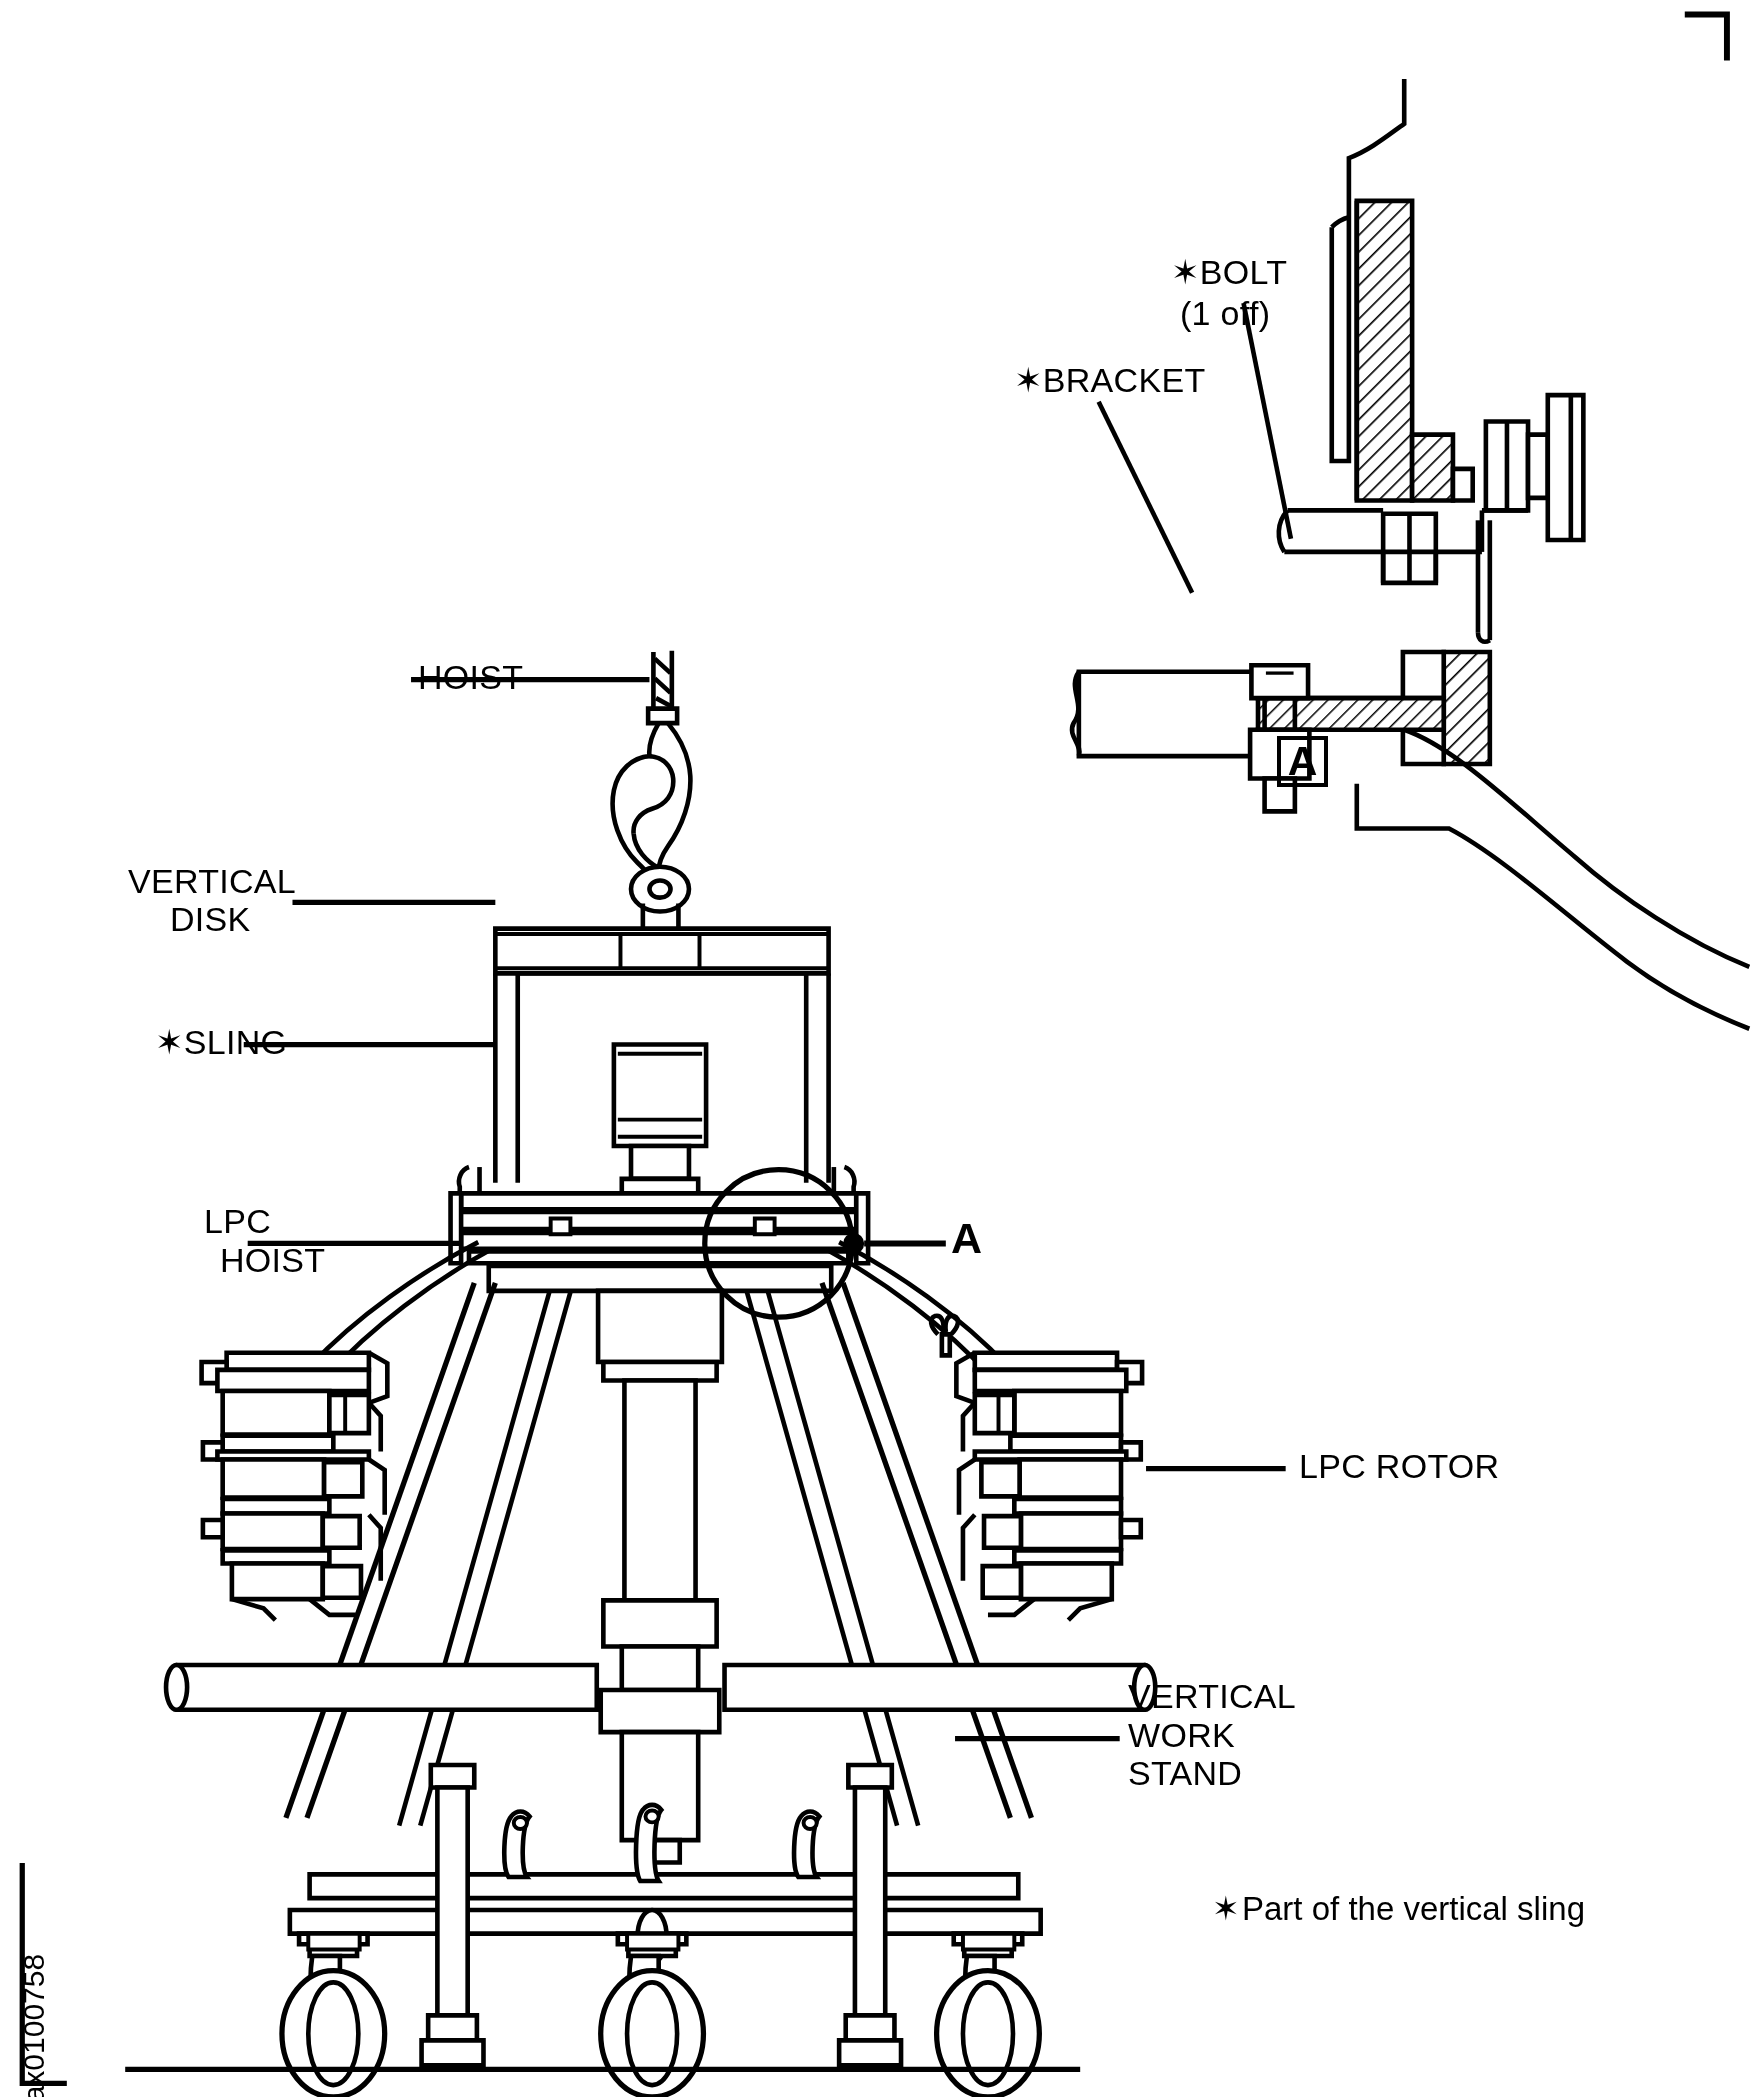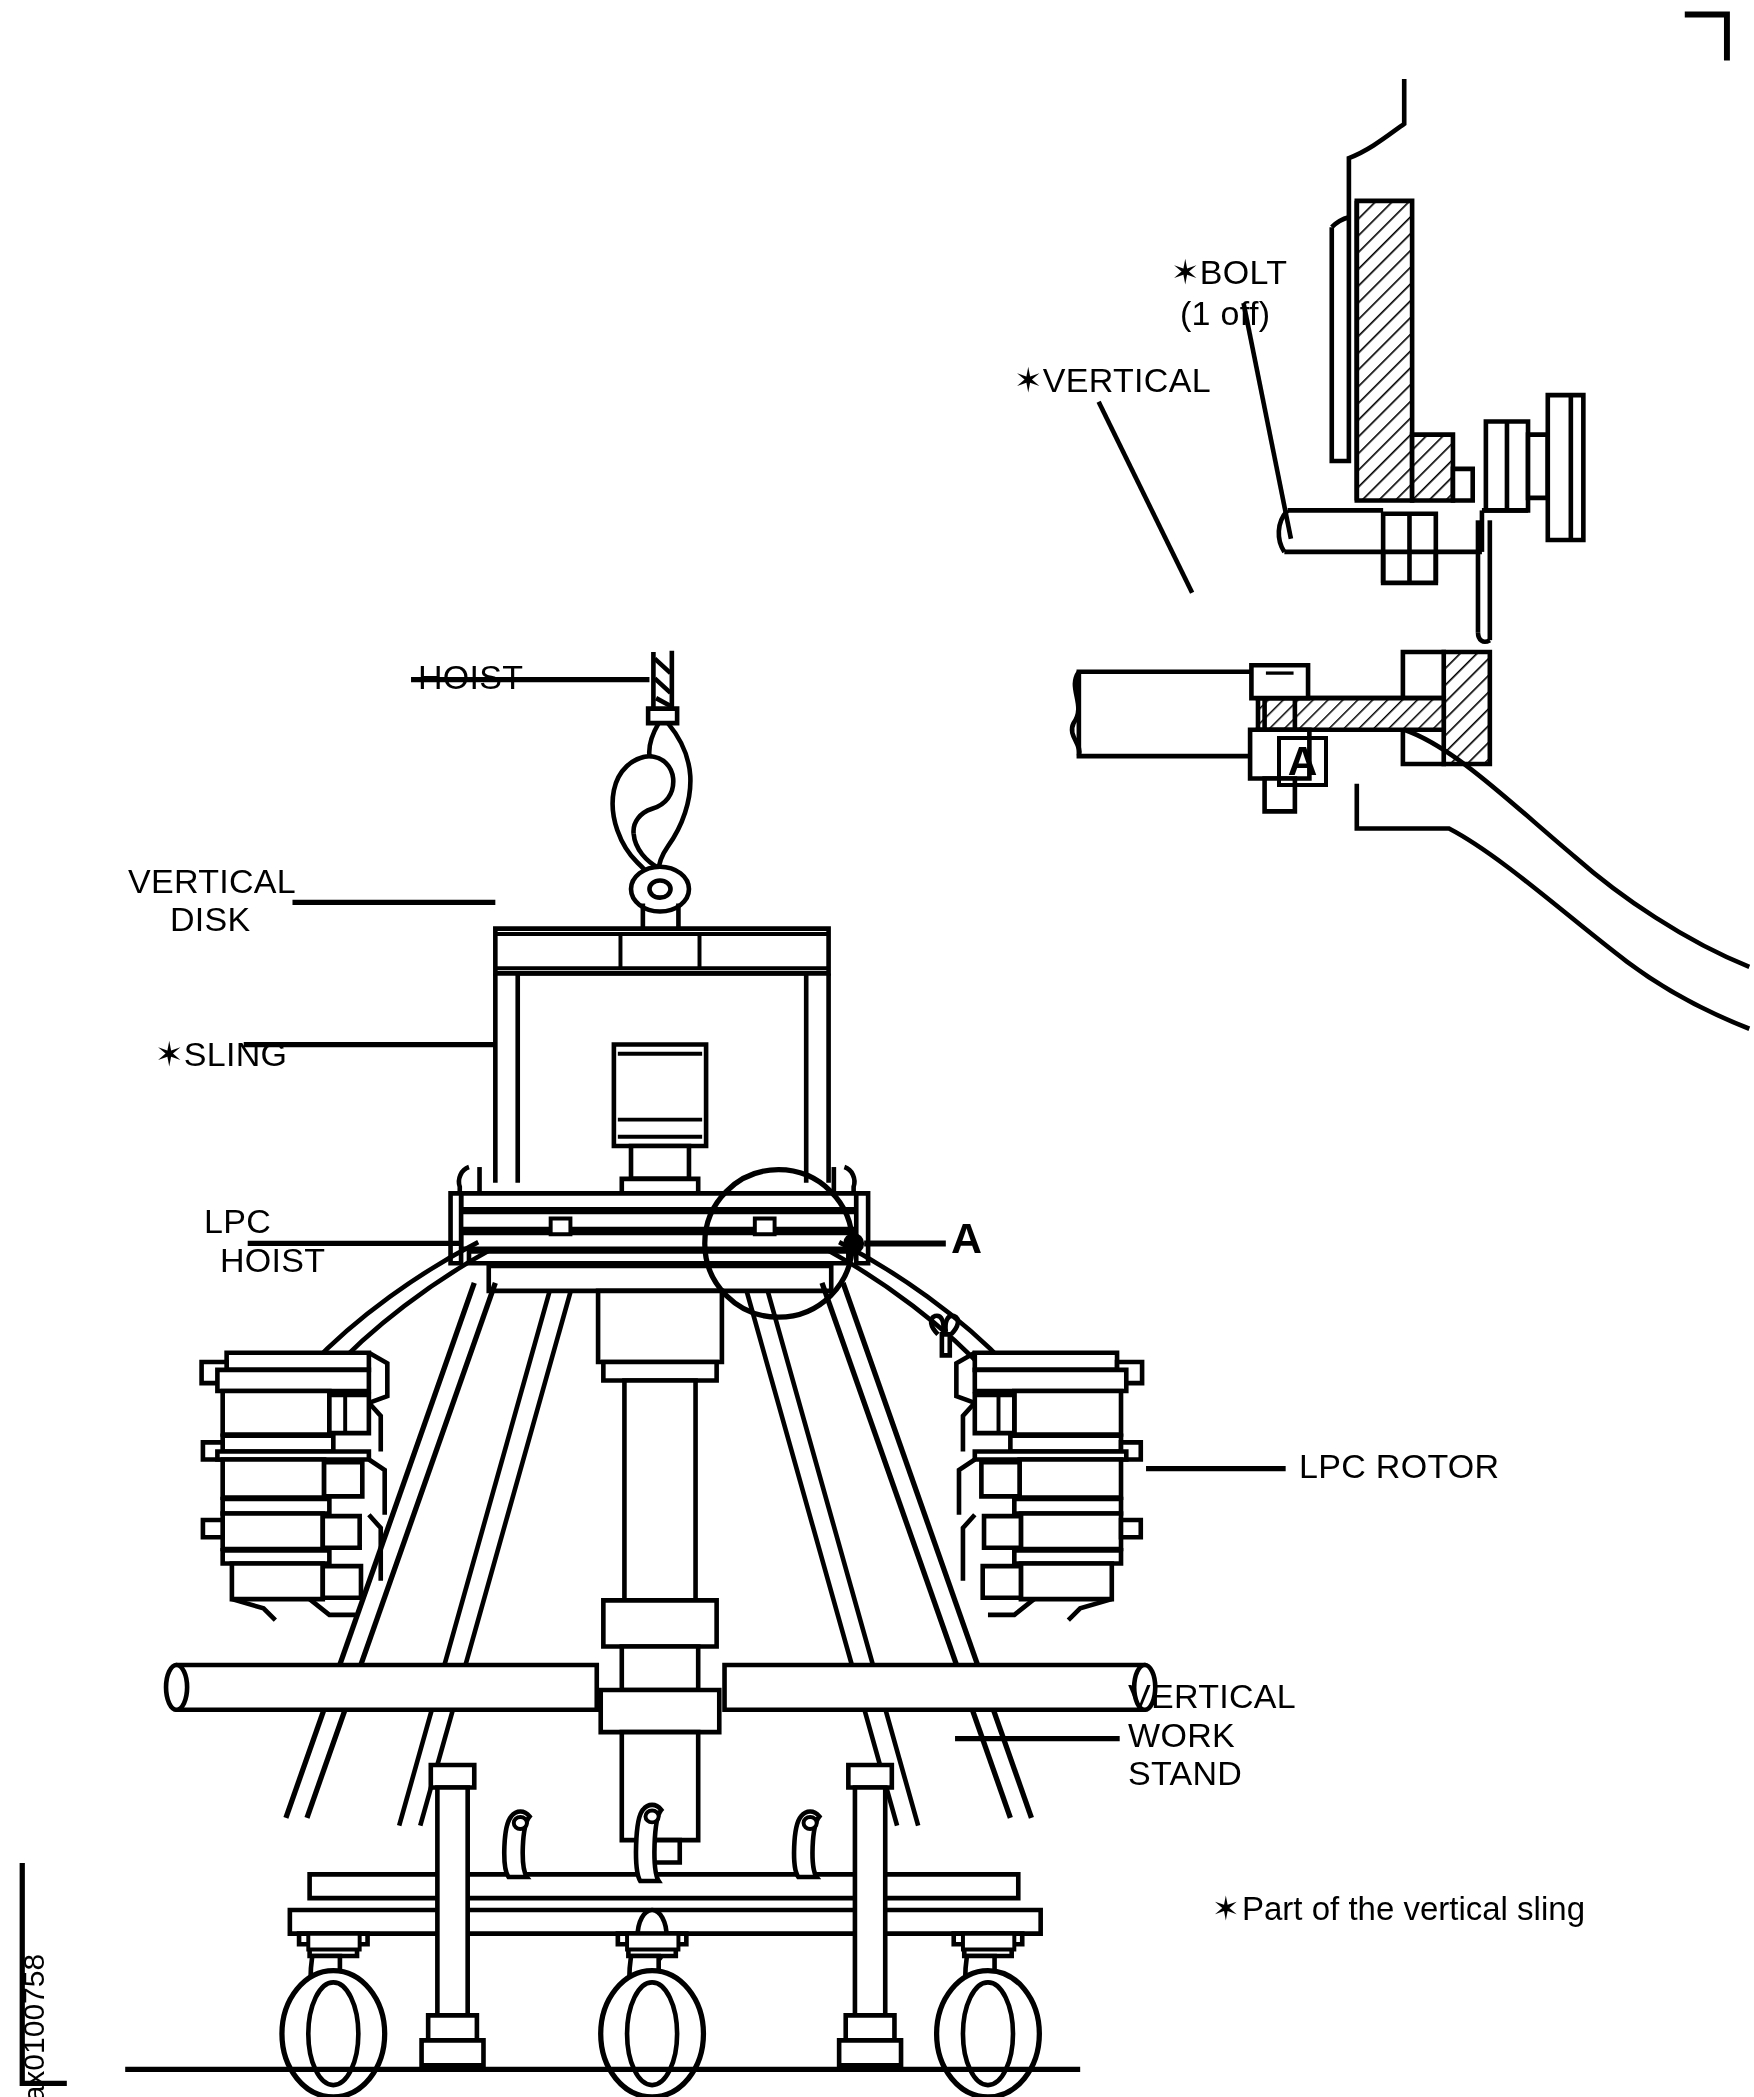--- a/index.html
+++ b/index.html
@@ -365,32 +365,32 @@
           <path d="M 376,1888 L 700,1888" stroke-width="8"></path>
           <path d="M 1740,2230 L 1952,2230" stroke-width="8"></path>
           <path d="M 1450,2640 L 1700,2640" stroke-width="8"></path>
         </g>
       </g>
     </g>
   </svg>
 
   <div class="lbl lbl-cap" style="left:1171px; top:254px;">✶BOLT</div>
   <div class="lbl lbl-cap" style="left:1180px; top:295px;">(1 off)</div>
-  <div class="lbl lbl-cap" style="left:1014px; top:362px;">✶VERTICAL</div>
+  <div class="lbl lbl-cap" style="left:1014px; top:362px;">✶BRACKET</div>
 
   <div class="detail-box" style="left:1277px; top:736px;">
     <span class="lbl-boxletter">A</span>
   </div>
 
   <div class="lbl lbl-cap" style="left:390px; top:659px;margin-left:28px;">HOIST</div>
 
   <div class="lbl lbl-cap" style="left:128px; top:863px;">VERTICAL</div>
   <div class="lbl lbl-cap" style="left:170px; top:901px;">DISK</div>
 
-  <div class="lbl lbl-cap" style="left:155px; top:1024px;margin-top:12px;">✶SLING</div>
+  <div class="lbl lbl-cap" style="left:155px; top:1024px;">✶SLING</div>
 
   <div class="lbl lbl-cap" style="left:204px; top:1203px;text-align:right;">LPC</div>
   <div class="lbl lbl-cap" style="left:220px; top:1242px;">HOIST</div>
 
   <div class="lbl lbl-detail-letter" style="left:951px; top:1216px;">A</div>
 
   <div class="lbl lbl-cap" style="left:1299px; top:1448px;">LPC ROTOR</div>
 
   <div class="lbl lbl-cap" style="left:1128px; top:1678px;">VERTICAL</div>
   <div class="lbl lbl-cap" style="left:1128px; top:1717px;">WORK</div>

